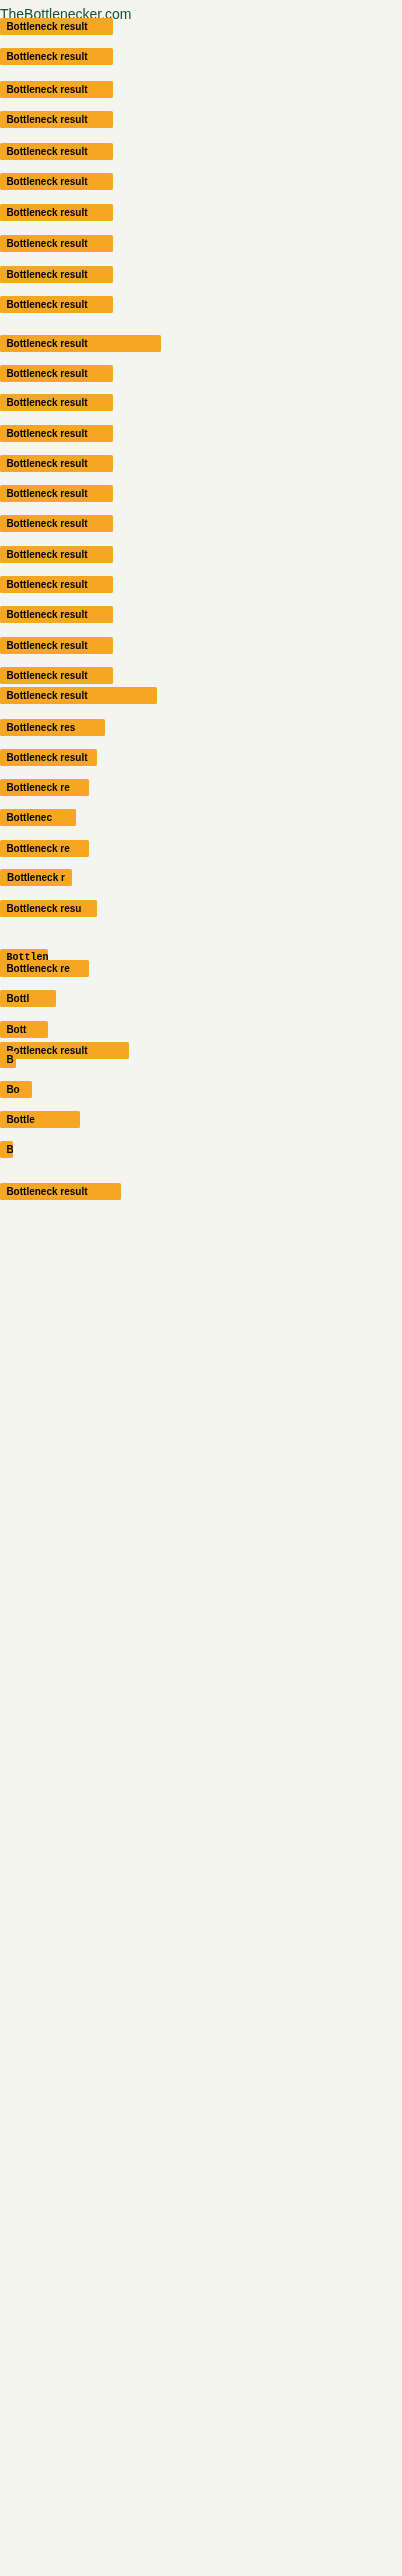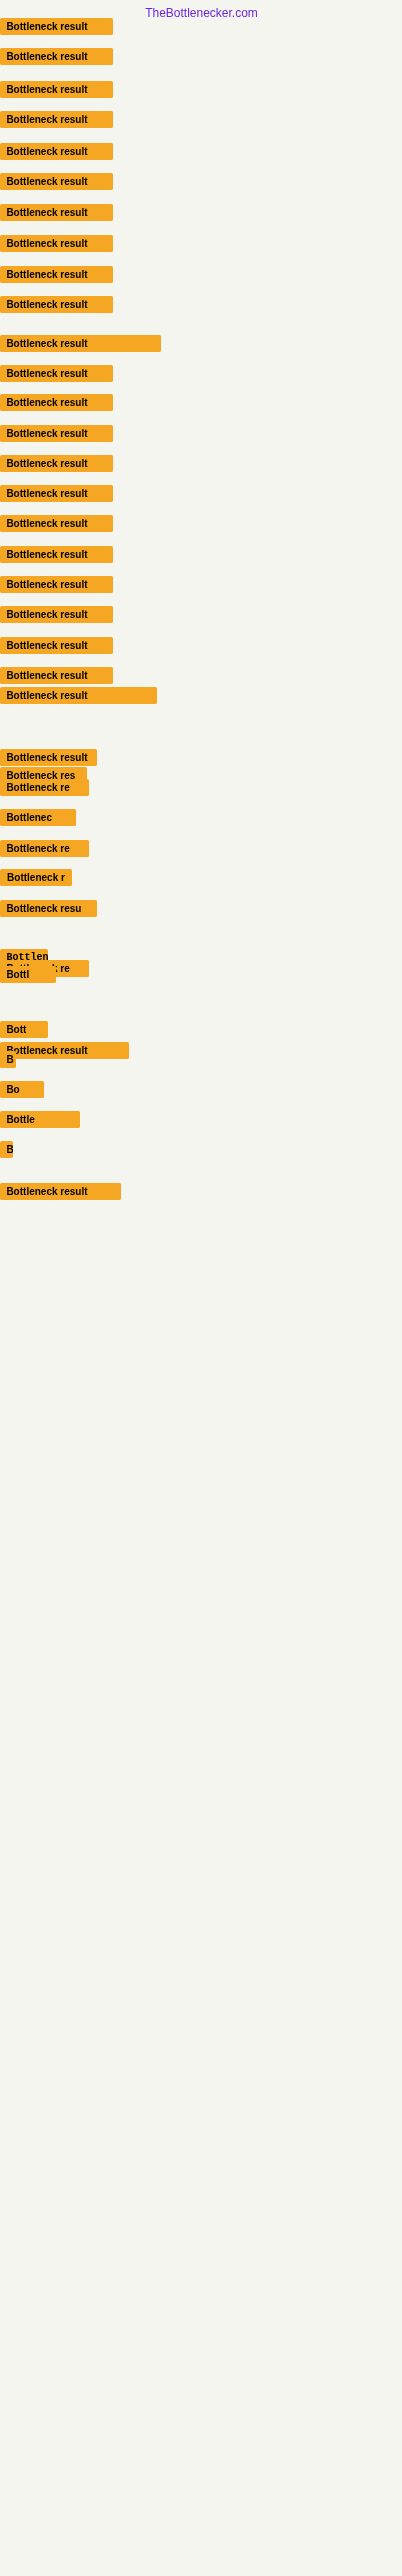--- a/index.html
+++ b/index.html
@@ -8,24 +8,24 @@
       box-sizing: border-box;
     }
     body {
       width: 403px;
       min-height: 2576px;
       background-color: #f5f5f0;
       font-family: Arial, sans-serif;
       position: relative;
     }
     .site-header {
-      text-align: center;
+      text-align: left;
       padding: 6.4px 0 3.2px 0;
-      font-size: 12px;
-      color: #6d28d9;
+      font-size: 14px;
+      color: #14532d;
       font-weight: normal;
     }
     .bottleneck-item {
       position: absolute;
       left: 0;
       background-color: #f5a623;
       color: #000;
       font-size: 10px;
       font-weight: bold;
       padding: 3.2px 6.4px;
@@ -55,30 +55,30 @@
 <div class="bottleneck-item" style="top: 425px; width: 113px;">Bottleneck result</div>
 <div class="bottleneck-item" style="top: 455px; width: 113px;">Bottleneck result</div>
 <div class="bottleneck-item" style="top: 485px; width: 113px;">Bottleneck result</div>
 <div class="bottleneck-item" style="top: 515px; width: 113px;">Bottleneck result</div>
 <div class="bottleneck-item" style="top: 546px; width: 113px;">Bottleneck result</div>
 <div class="bottleneck-item" style="top: 576px; width: 113px;">Bottleneck result</div>
 <div class="bottleneck-item" style="top: 606px; width: 113px;">Bottleneck result</div>
 <div class="bottleneck-item" style="top: 637px; width: 113px;">Bottleneck result</div>
 <div class="bottleneck-item" style="top: 667px; width: 113px;">Bottleneck result</div>
 <div class="bottleneck-item" style="top: 687px; width: 157px;">Bottleneck result</div>
-<div class="bottleneck-item" style="top: 719px; width: 87px; margin-top: 48px;">Bottleneck res</div>
+<div class="bottleneck-item" style="top: 719px; width: 105px;">Bottleneck res</div>
 <div class="bottleneck-item" style="top: 749px; width: 97px;">Bottleneck result</div>
 <div class="bottleneck-item" style="top: 779px; width: 89px;">Bottleneck re</div>
 <div class="bottleneck-item" style="top: 809px; width: 76px;">Bottlenec</div>
 <div class="bottleneck-item" style="top: 840px; width: 89px;">Bottleneck re</div>
 <div class="bottleneck-item" style="top: 869px; width: 72px; text-align: center;">Bottleneck r</div>
 <div class="bottleneck-item" style="top: 900px; width: 97px;">Bottleneck resu</div>
 <div class="bottleneck-item" style="top: 949px; width: 48px; font-family: Liberation Mono, monospace;">Bottlenec</div>
 <div class="bottleneck-item" style="top: 960px; width: 89px;">Bottleneck re</div>
-<div class="bottleneck-item" style="top: 966px; width: 56px;">Bottl</div>
+<div class="bottleneck-item" style="top: 990px; width: 56px;">Bottl</div>
 <div class="bottleneck-item" style="top: 1021px; width: 48px;">Bott</div>
 <div class="bottleneck-item" style="top: 1042px; width: 129px;">Bottleneck result</div>
 <div class="bottleneck-item" style="top: 1051px; width: 16px;">B</div>
-<div class="bottleneck-item" style="top: 1081px; width: 44px;">Bo</div>
+<div class="bottleneck-item" style="top: 1081px; width: 32px;">Bo</div>
 <div class="bottleneck-item" style="top: 1111px; width: 80px;">Bottle</div>
 <div class="bottleneck-item" style="top: 1141px; width: 13px;">B</div>
 <div class="bottleneck-item" style="top: 1183px; width: 121px;">Bottleneck result</div>
 
 
 </body></html>

